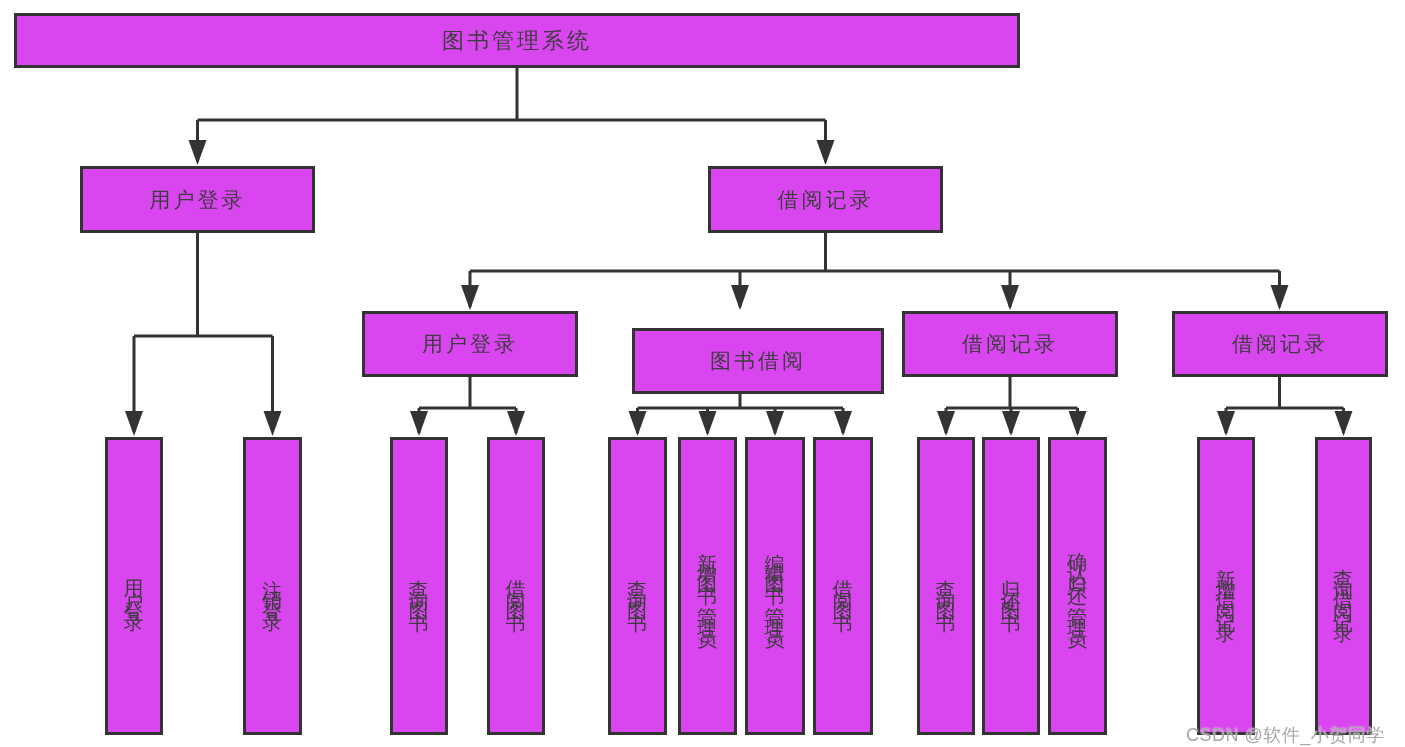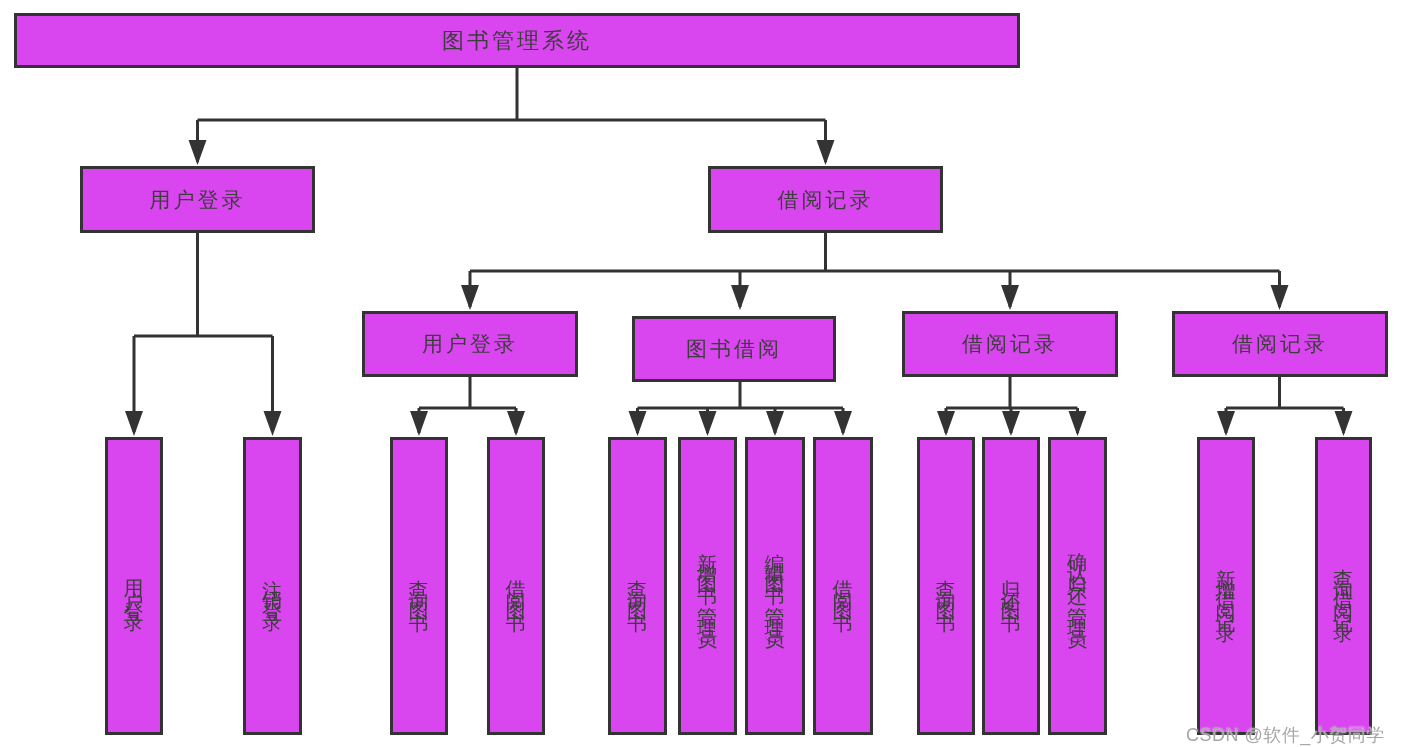--- a/index.html
+++ b/index.html
@@ -45,21 +45,21 @@
     text-orientation:mixed;
     font-size:20px;
     letter-spacing:11px;
     line-height:1;
   }
   
   #n-root{left:14px;top:13px;width:1006px;height:55px;}
   #n-user-login{left:80px;top:166px;width:235px;height:67px;}
   #n-book-mgmt{left:708px;top:166px;width:235px;height:67px;}
   #n-new-book{left:362px;top:311px;width:216px;height:66px;}
-  #n-book-borrow{left:632px;top:316px;width:204px;height:66px;}
+  #n-book-borrow{left:632px;top:328px;width:252px;height:66px;}
   #n-current-borrow{left:902px;top:311px;width:216px;height:66px;}
   #n-borrow-records{left:1172px;top:311px;width:216px;height:66px;}
   .leaf{top:437px;height:298px;}
   #l-g1-0{left:105px;width:58px;}
   #l-g1-1{left:243px;width:59px;}
   #l-g2-0{left:390px;width:58px;}
   #l-g2-1{left:487px;width:58px;}
   #l-g3-0{left:608px;width:59px;}
   #l-g3-1{left:678px;width:59px;}
   #l-g3-2{left:745px;width:60px;}

